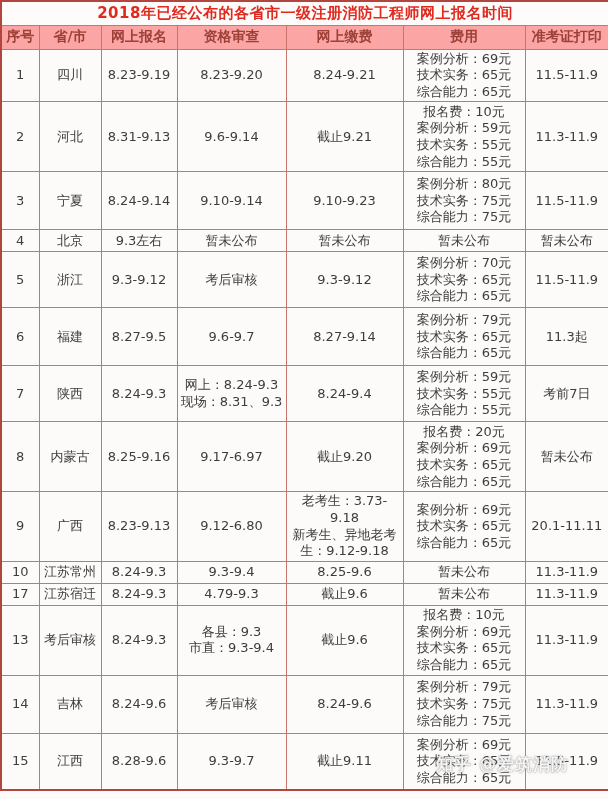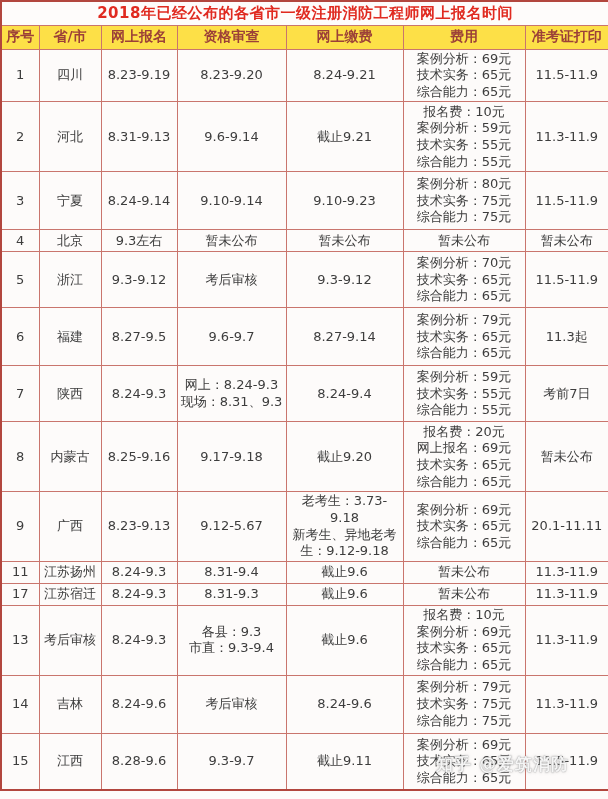--- a/index.html
+++ b/index.html
@@ -9,21 +9,21 @@
     width:608px; table-layout:fixed; border-collapse:collapse;
     background:#fdfbfa;
   }
   td, th { border:1px solid #c9756d; vertical-align:middle; text-align:center; overflow:hidden; }
   table { border:2px solid #b2463e; }
   .title-cell {
     height:24px; font-size:15px; font-weight:bold; color:#e02a20;
     background:#fefcfb; letter-spacing:0.5px;border-radius:9px;
   }
   thead th {
-    height:24px; background:#fde047; color:#9c4038;
+    height:24px; background:#fca5a5; color:#9c4038;
     font-size:14px; font-weight:bold;
   }
   tbody td {
     color:#3d3d3d; font-size:13px; line-height:1.28;
     white-space:pre-line; padding:1px 2px;
   }
   .rh22 { height:22px; } .rh52 { height:52px; } .rh56 { height:56px; }
   .rh57 { height:57px; } .rh58 { height:58px; } .rh70 { height:70px; }
   .c-seq  { width:38px; }
   .c-prov { width:62px; }
@@ -143,54 +143,54 @@
         <td>8.24-9.4</td>
         <td>案例分析：59元
 技术实务：55元
 综合能力：55元</td>
         <td>考前7日</td>
       </tr>
       <tr class="rh70">
         <td>8</td>
         <td>内蒙古</td>
         <td>8.25-9.16</td>
-        <td>9.17-9.18</td>
+        <td>9.17-6.97</td>
         <td>截止9.20</td>
         <td>报名费：20元
-网上报名：69元
+案例分析：69元
 技术实务：65元
 综合能力：65元</td>
         <td>暂未公布</td>
       </tr>
       <tr class="rh58">
         <td>9</td>
         <td>广西</td>
         <td>8.23-9.13</td>
-        <td>9.12-5.67</td>
+        <td>9.12-6.80</td>
         <td>老考生：3.73-9.18
 新考生、异地老考生：9.12-9.18</td>
         <td>案例分析：69元
 技术实务：65元
 综合能力：65元</td>
         <td>20.1-11.11</td>
       </tr>
       <tr class="rh22">
-        <td>11</td>
-        <td>江苏扬州</td>
-        <td>8.24-9.3</td>
-        <td>8.31-9.4</td>
-        <td>截止9.6</td>
+        <td>10</td>
+        <td>江苏常州</td>
+        <td>8.24-9.3</td>
+        <td>9.3-9.4</td>
+        <td>8.25-9.6</td>
         <td>暂未公布</td>
         <td>11.3-11.9</td>
       </tr>
       <tr class="rh22">
         <td>17</td>
         <td>江苏宿迁</td>
         <td>8.24-9.3</td>
-        <td>8.31-9.3</td>
+        <td>4.79-9.3</td>
         <td>截止9.6</td>
         <td>暂未公布</td>
         <td>11.3-11.9</td>
       </tr>
       <tr class="rh70">
         <td>13</td>
         <td>考后审核</td>
         <td>8.24-9.3</td>
         <td>各县：9.3
 市直：9.3-9.4</td>

